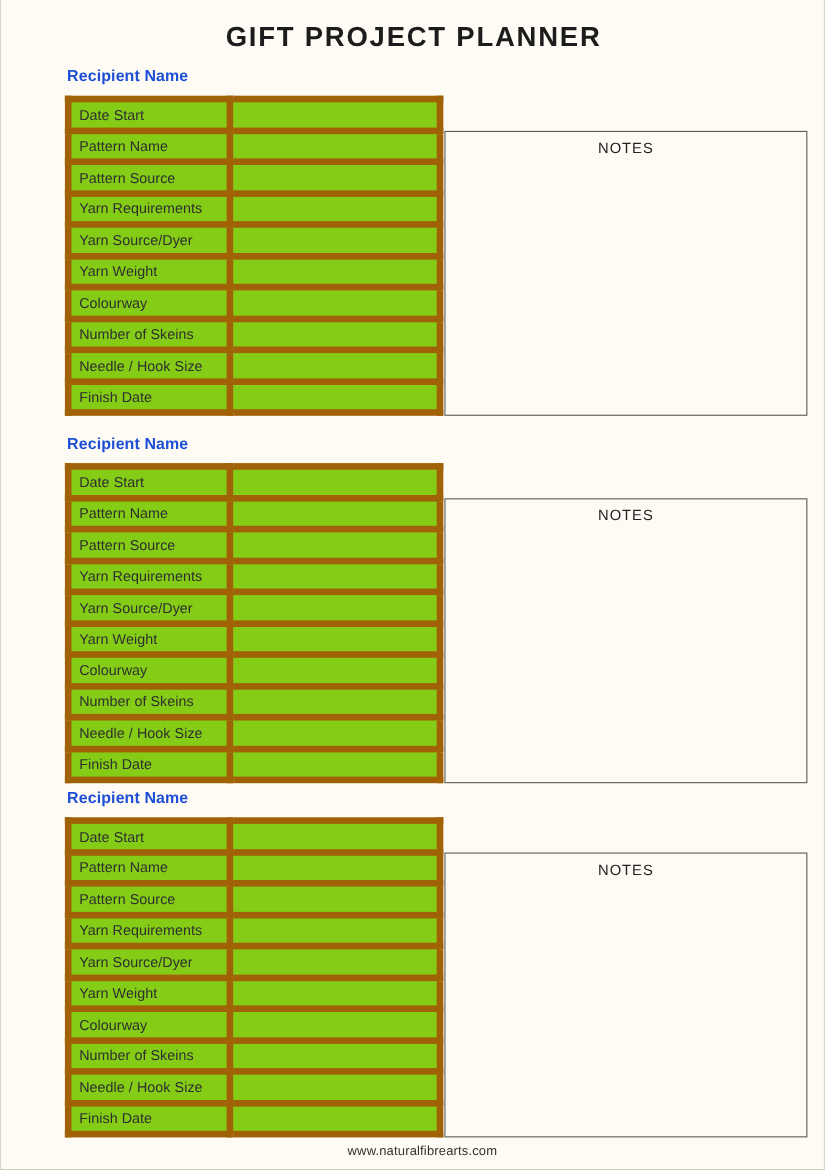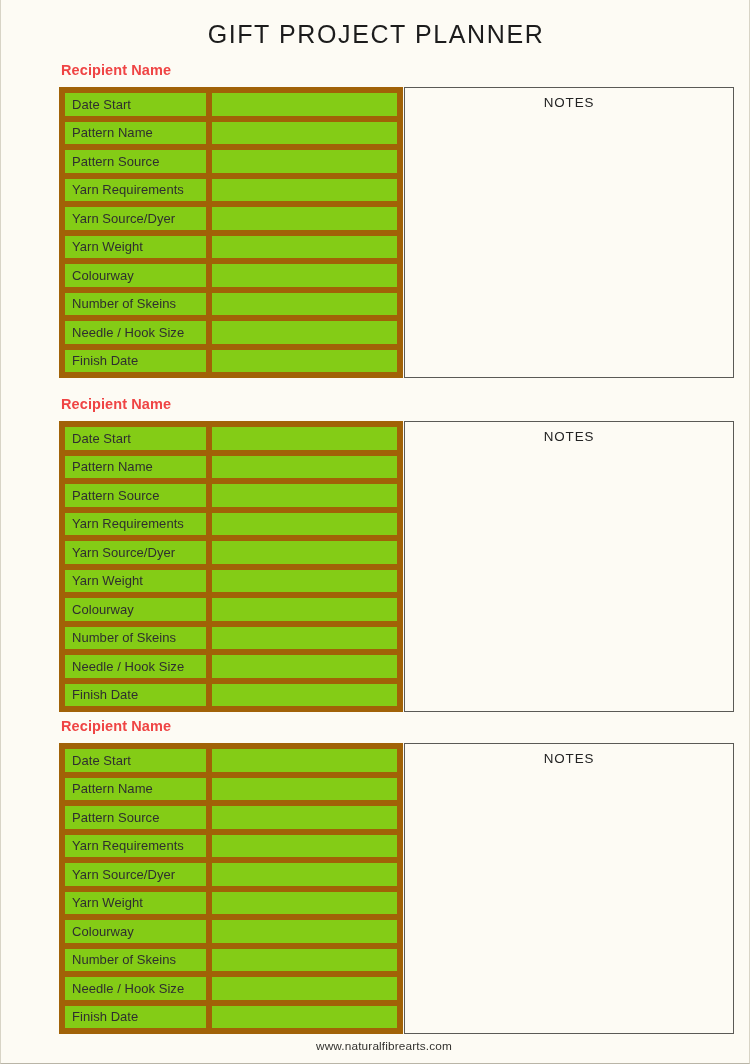--- a/index.html
+++ b/index.html
@@ -27,38 +27,38 @@
     border-right: 1px solid #d8d4c6;
     border-bottom: 1px solid #b9b5a7;
   }
   .page-title {
     position: absolute;
     left: 0;
     top: 20px;
     width: 750px;
     text-align: center;
     font-size: 25px;
-    font-weight: normal;
+    font-weight: bold;
     letter-spacing: 1.6px;
     color: #1c1c1c;
   }
 
   .block {
     position: absolute;
     left: 58px;
     width: 675px;
   }
   .block-1 { top: 62px; }
   .block-2 { top: 396px; }
   .block-3 { top: 718px; }
 
   .recipient-heading {
     font-size: 14.5px;
     font-weight: bold;
-    color: #ef4444;
+    color: #1d4ed8;
     letter-spacing: 0.1px;
     margin: 0 0 9px 2px;
     line-height: 16px;
   }
 
   .block-row {
     display: flex;
     align-items: stretch;
   }
 
@@ -80,20 +80,21 @@
   .field-table td.label-cell { width: 147px; }
   .field-table td.value-cell { width: 191px; }
 
   .notes-box {
     flex: 1;
     margin-left: 1px;
     border: 1px solid #5b5a56;
     background: #fdfbf4;
     padding-top: 7px;
     text-align: center;
+    margin-top: 32px;
   }
   .notes-title {
     font-size: 13.4px;
     color: #232323;
     letter-spacing: 0.9px;
     line-height: 16px;
   }
 
   .footer {
     position: absolute;

